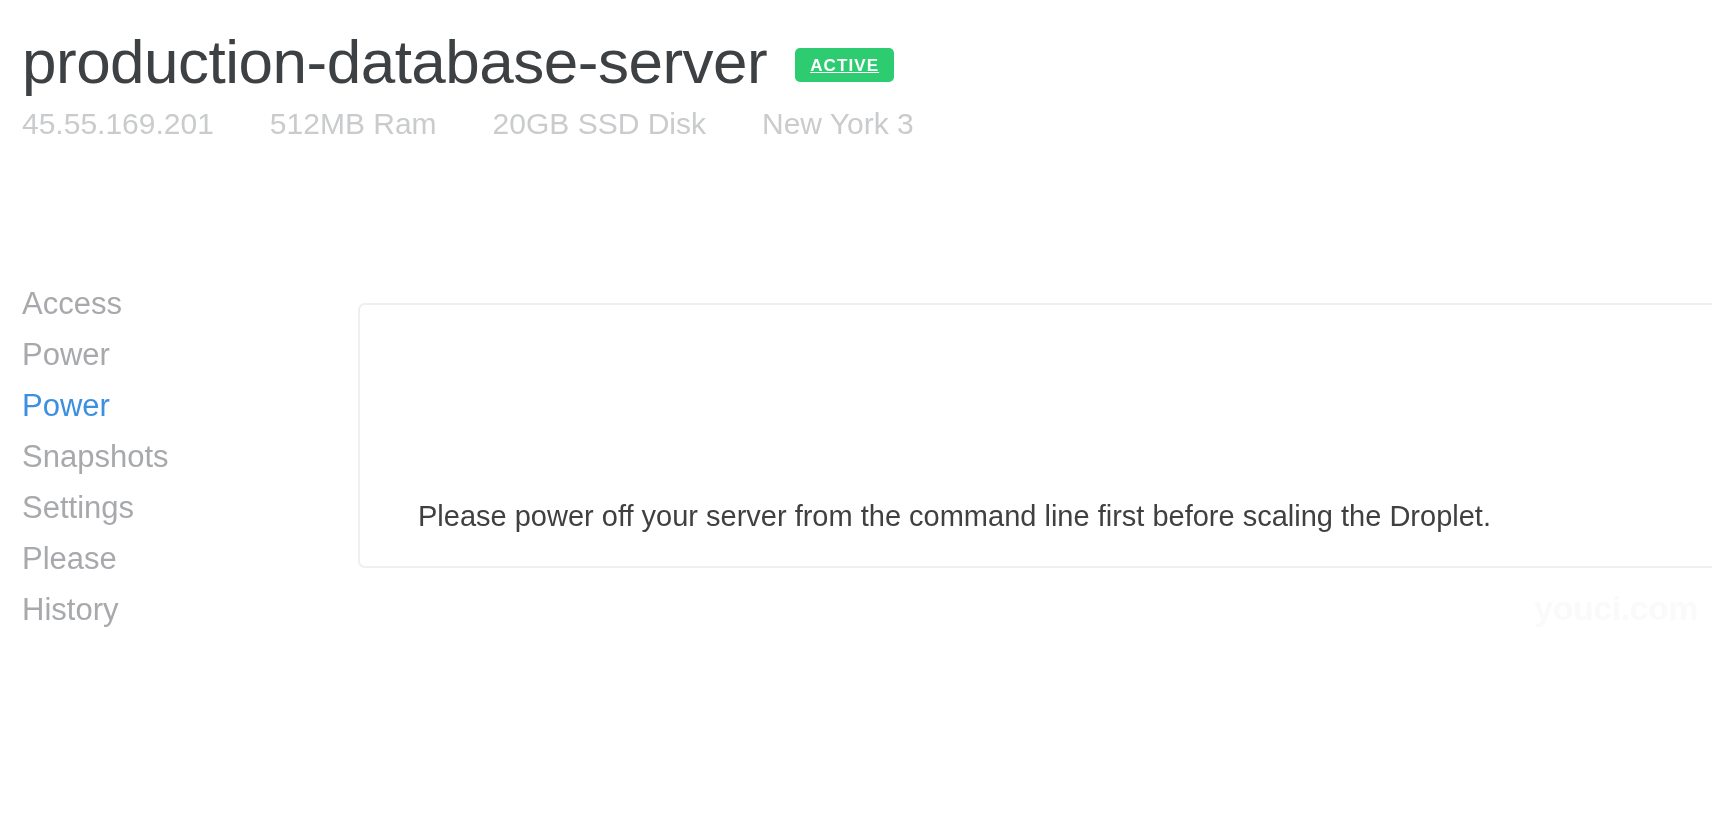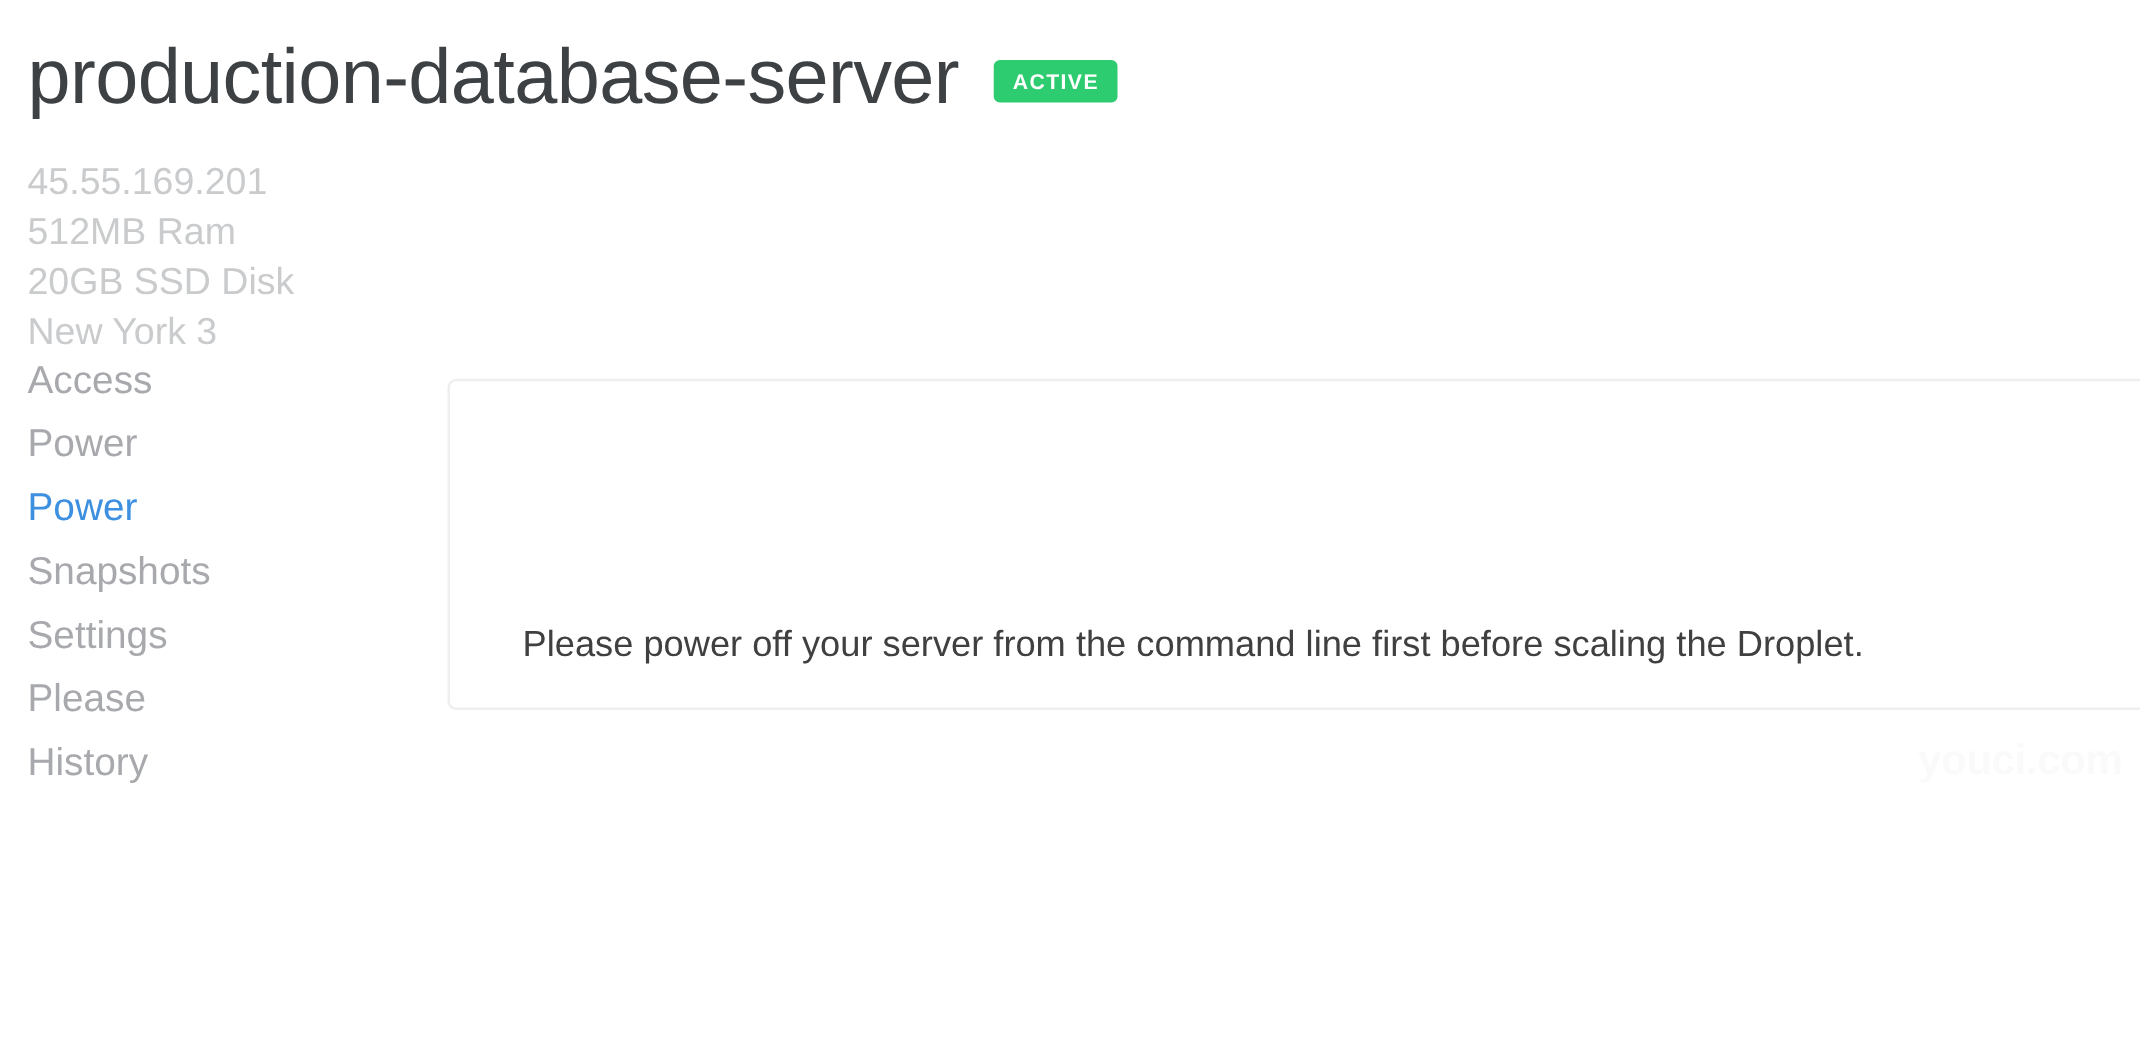--- a/index.html
+++ b/index.html
@@ -53,28 +53,27 @@
     color: #ffffff;
     font-size: 17px;
     font-weight: bold;
     letter-spacing: 1.1px;
     padding: 9px 15px 8px 15px;
     border-radius: 5px;
     line-height: 1;
     display: inline-block;
     position: relative;
     top: 3px;
+    text-decoration: underline;
   }
 
   .meta-row {
-    margin-top: 22px;
     display: flex;
-    align-items: flex-start;
-    white-space: nowrap;
-    flex-direction: column;
+    align-items: center;
+    white-space: nowrap;
   }
 
   .meta-item {
     font-size: 30px;
     font-weight: 300;
     color: #c9cbcd;
     margin-right: 56px;
     line-height: 40px;
   }
   .meta-item:last-child { margin-right: 0; }

